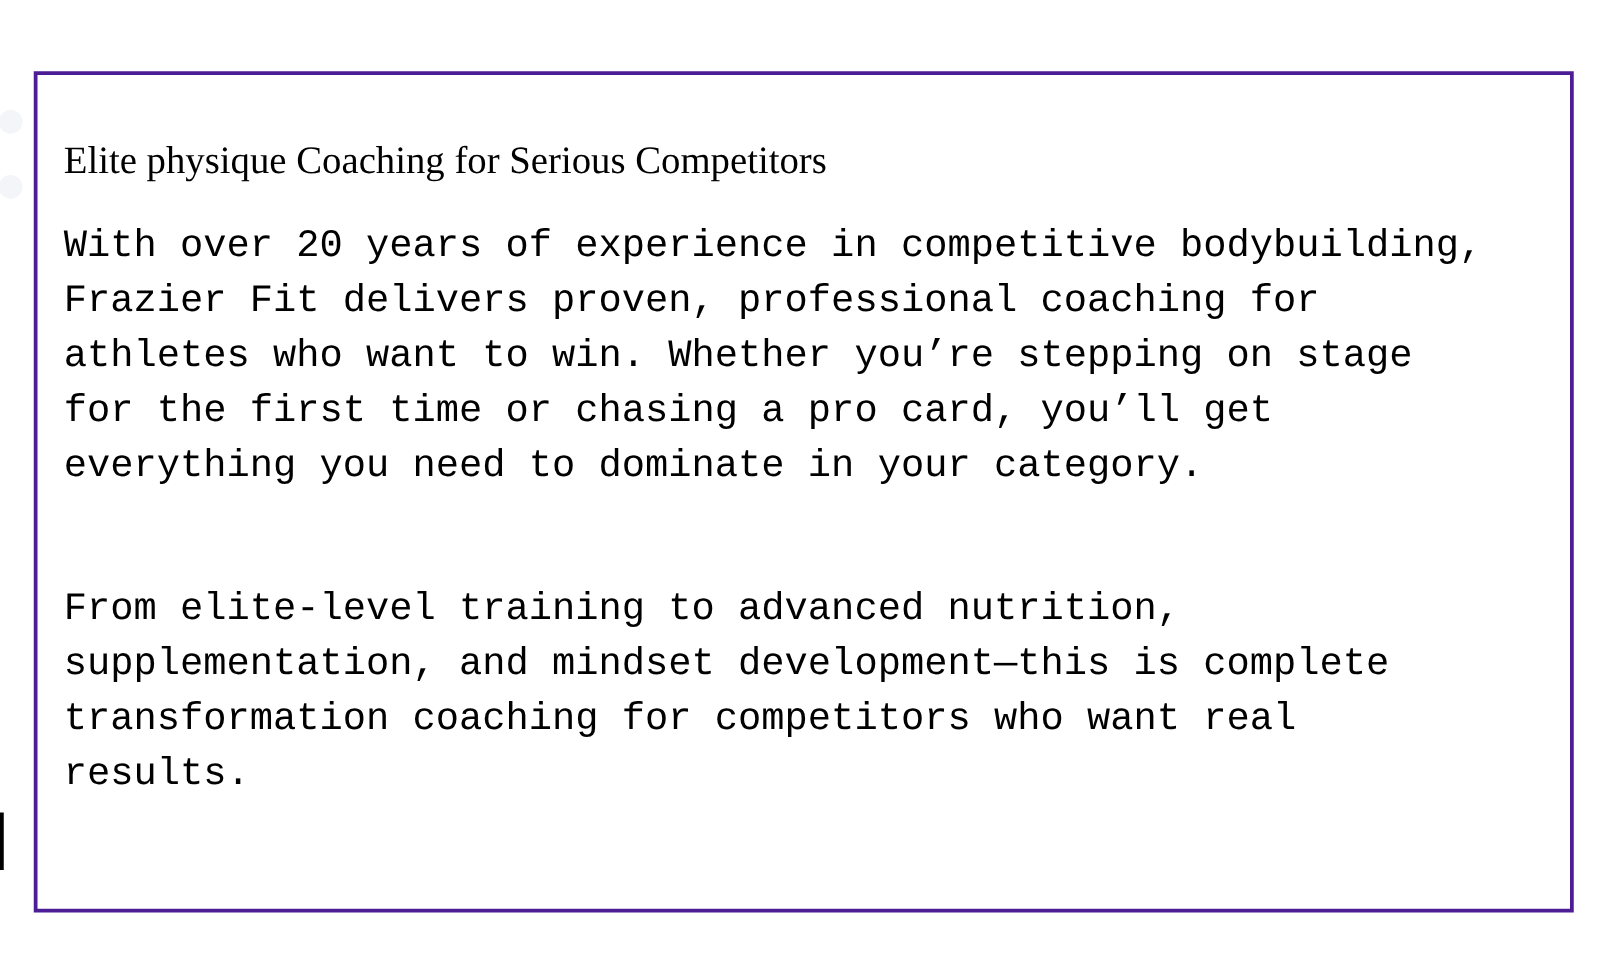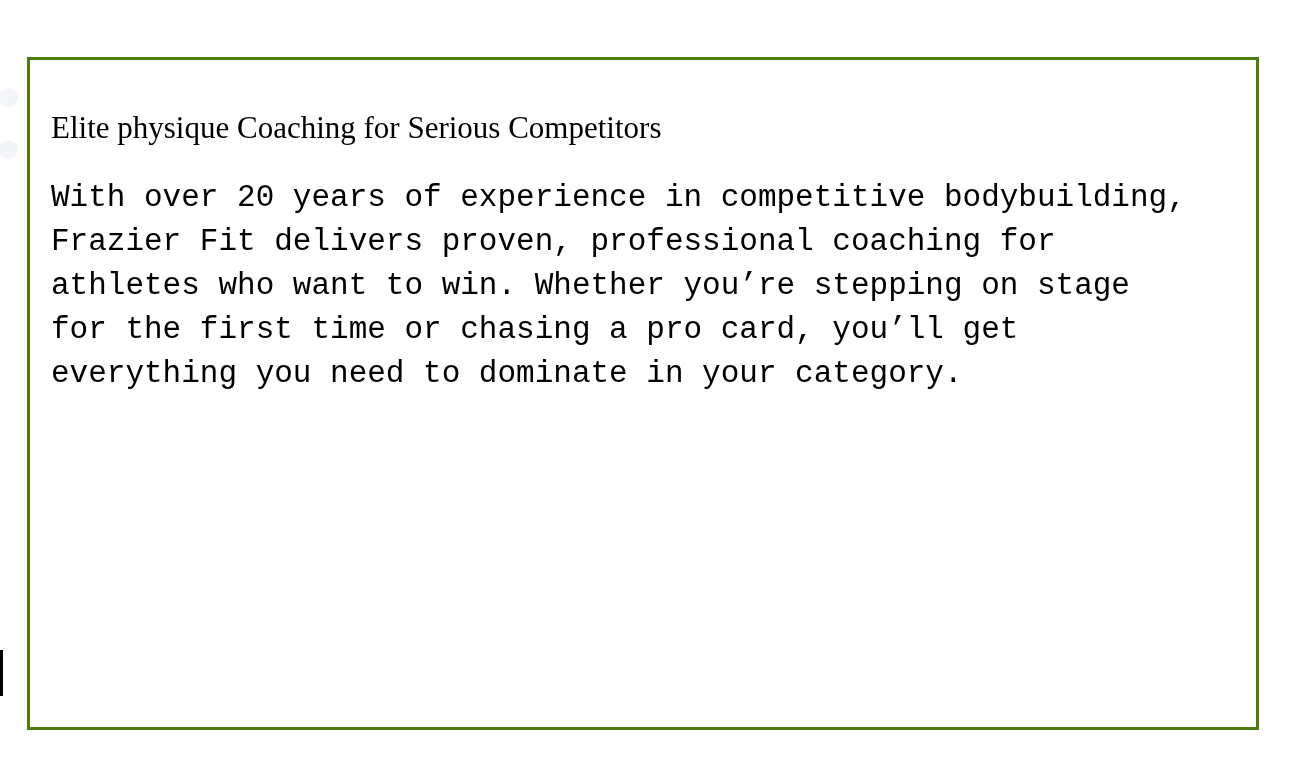--- a/index.html
+++ b/index.html
@@ -39,21 +39,21 @@
   }
 
   
   .content-frame {
     position: absolute;
     left: 27px;
     top: 57px;
     width: 1232px;
     height: 673px;
     box-sizing: border-box;
-    border: 3px solid #4d7c0f;
+    border: 3px solid #4c1d95;
     background: #ffffff;
   }
 
   .frame-inner {
     padding: 46px 56px 0 21px;
   }
 
   .doc-heading {
     margin: 0;
     font-family: "Liberation Serif", "DejaVu Serif", serif;
@@ -87,15 +87,16 @@
 
 <div class="edge-marker"></div>
 
 <div class="content-frame">
   <div class="frame-inner">
 
     <p class="doc-heading">Elite physique Coaching for Serious Competitors</p>
 
     <p class="doc-paragraph">With over 20 years of experience in competitive bodybuilding, Frazier Fit delivers proven, professional coaching for athletes who want to win. Whether you’re stepping on stage for the first time or chasing a pro card, you’ll get everything you need to dominate in your category.</p>
 
+    <p class="doc-paragraph spacer-before">From elite-level training to advanced nutrition, supplementation, and mindset development—this is complete transformation coaching for competitors who want real results.</p>
 
   </div>
 </div>
 
 </body></html>

